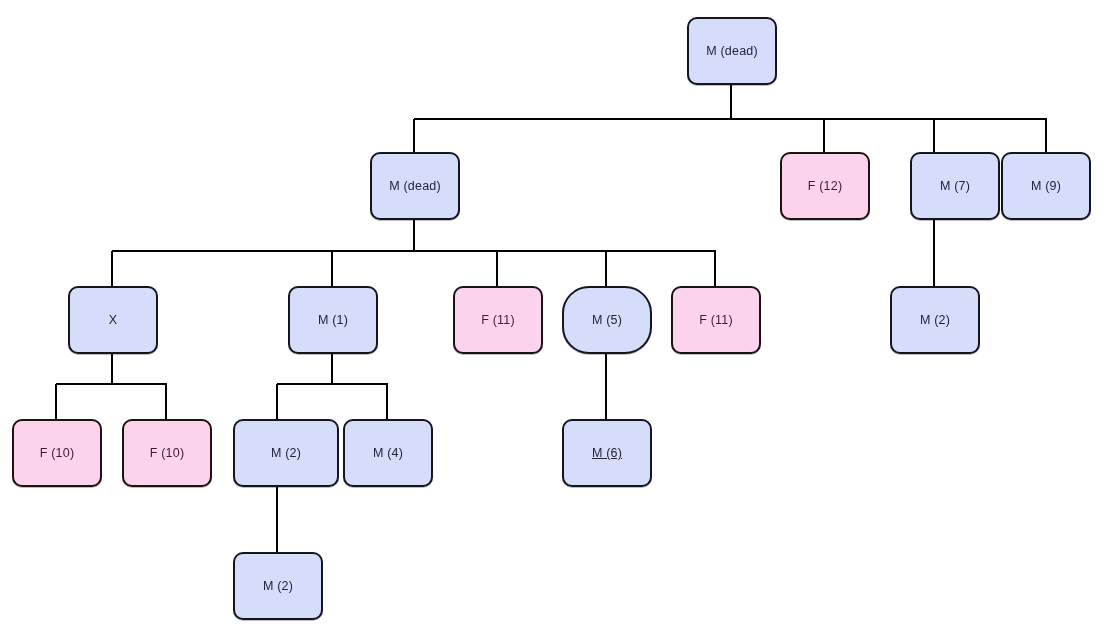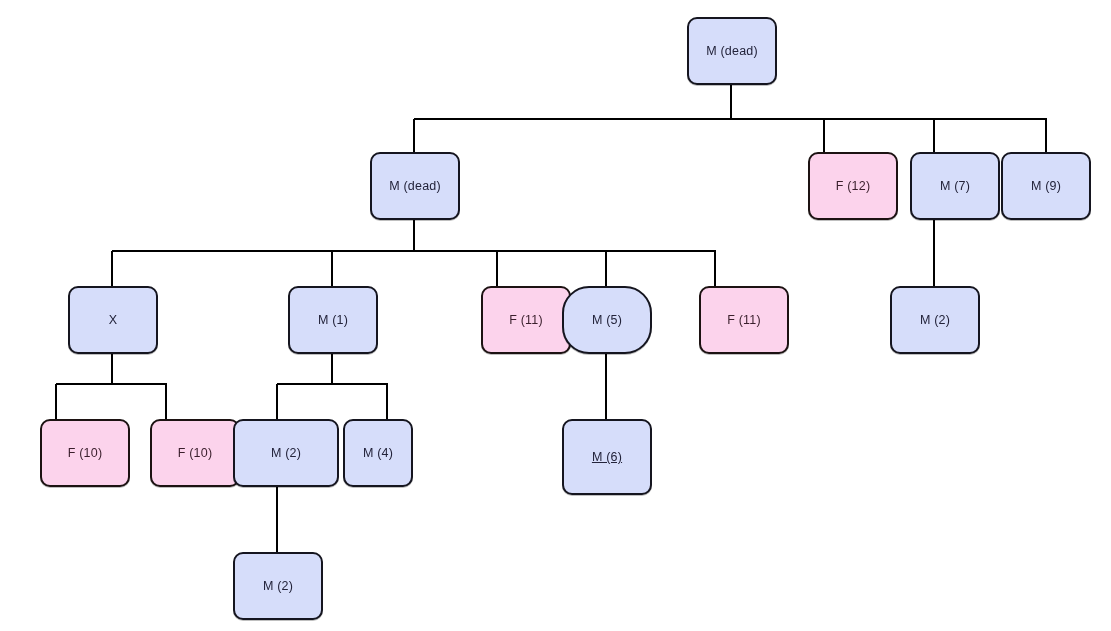--- a/index.html
+++ b/index.html
@@ -33,21 +33,20 @@
   }
   .node.male {
     background: #d6ddfa;
     border-color: #15151f;
     color: #23233a;
   }
   .node.female {
     background: #fcd3ec;
     border-color: #1c1212;
     color: #3a1f2c;
-    margin-left: 28px;
   }
   .node.unknown {
     background: #d6ddfa;
     border-color: #15151f;
     color: #23233a;
   }
   .edge {
     position: absolute;
     background: #000000;
     z-index: 1;
@@ -118,22 +117,22 @@
     </div>
     <div class="node female" style="left: 12px; top: 419px; width: 90px; height: 68px;">
       <span>F (10)</span>
     </div>
     <div class="node female" style="left: 122px; top: 419px; width: 90px; height: 68px;">
       <span>F (10)</span>
     </div>
     <div class="node male" style="left: 233px; top: 419px; width: 106px; height: 68px;">
       <span>M (2)</span>
     </div>
-    <div class="node male" style="left: 343px; top: 419px; width: 70px; height: 68px;">
+    <div class="node male" style="left: 343px; top: 419px; width: 90px; height: 68px;">
       <span>M (4)</span>
     </div>
-    <div class="node male" style="left: 562px; top: 419px; width: 90px; height: 76px; text-decoration: underline;">
+    <div class="node male" style="left: 562px; top: 419px; width: 90px; height: 68px; text-decoration: underline;">
       <span>M (6)</span>
     </div>
     <div class="node male" style="left: 233px; top: 552px; width: 90px; height: 68px;">
       <span>M (2)</span>
     </div>
   </div>
 
 </body></html>

